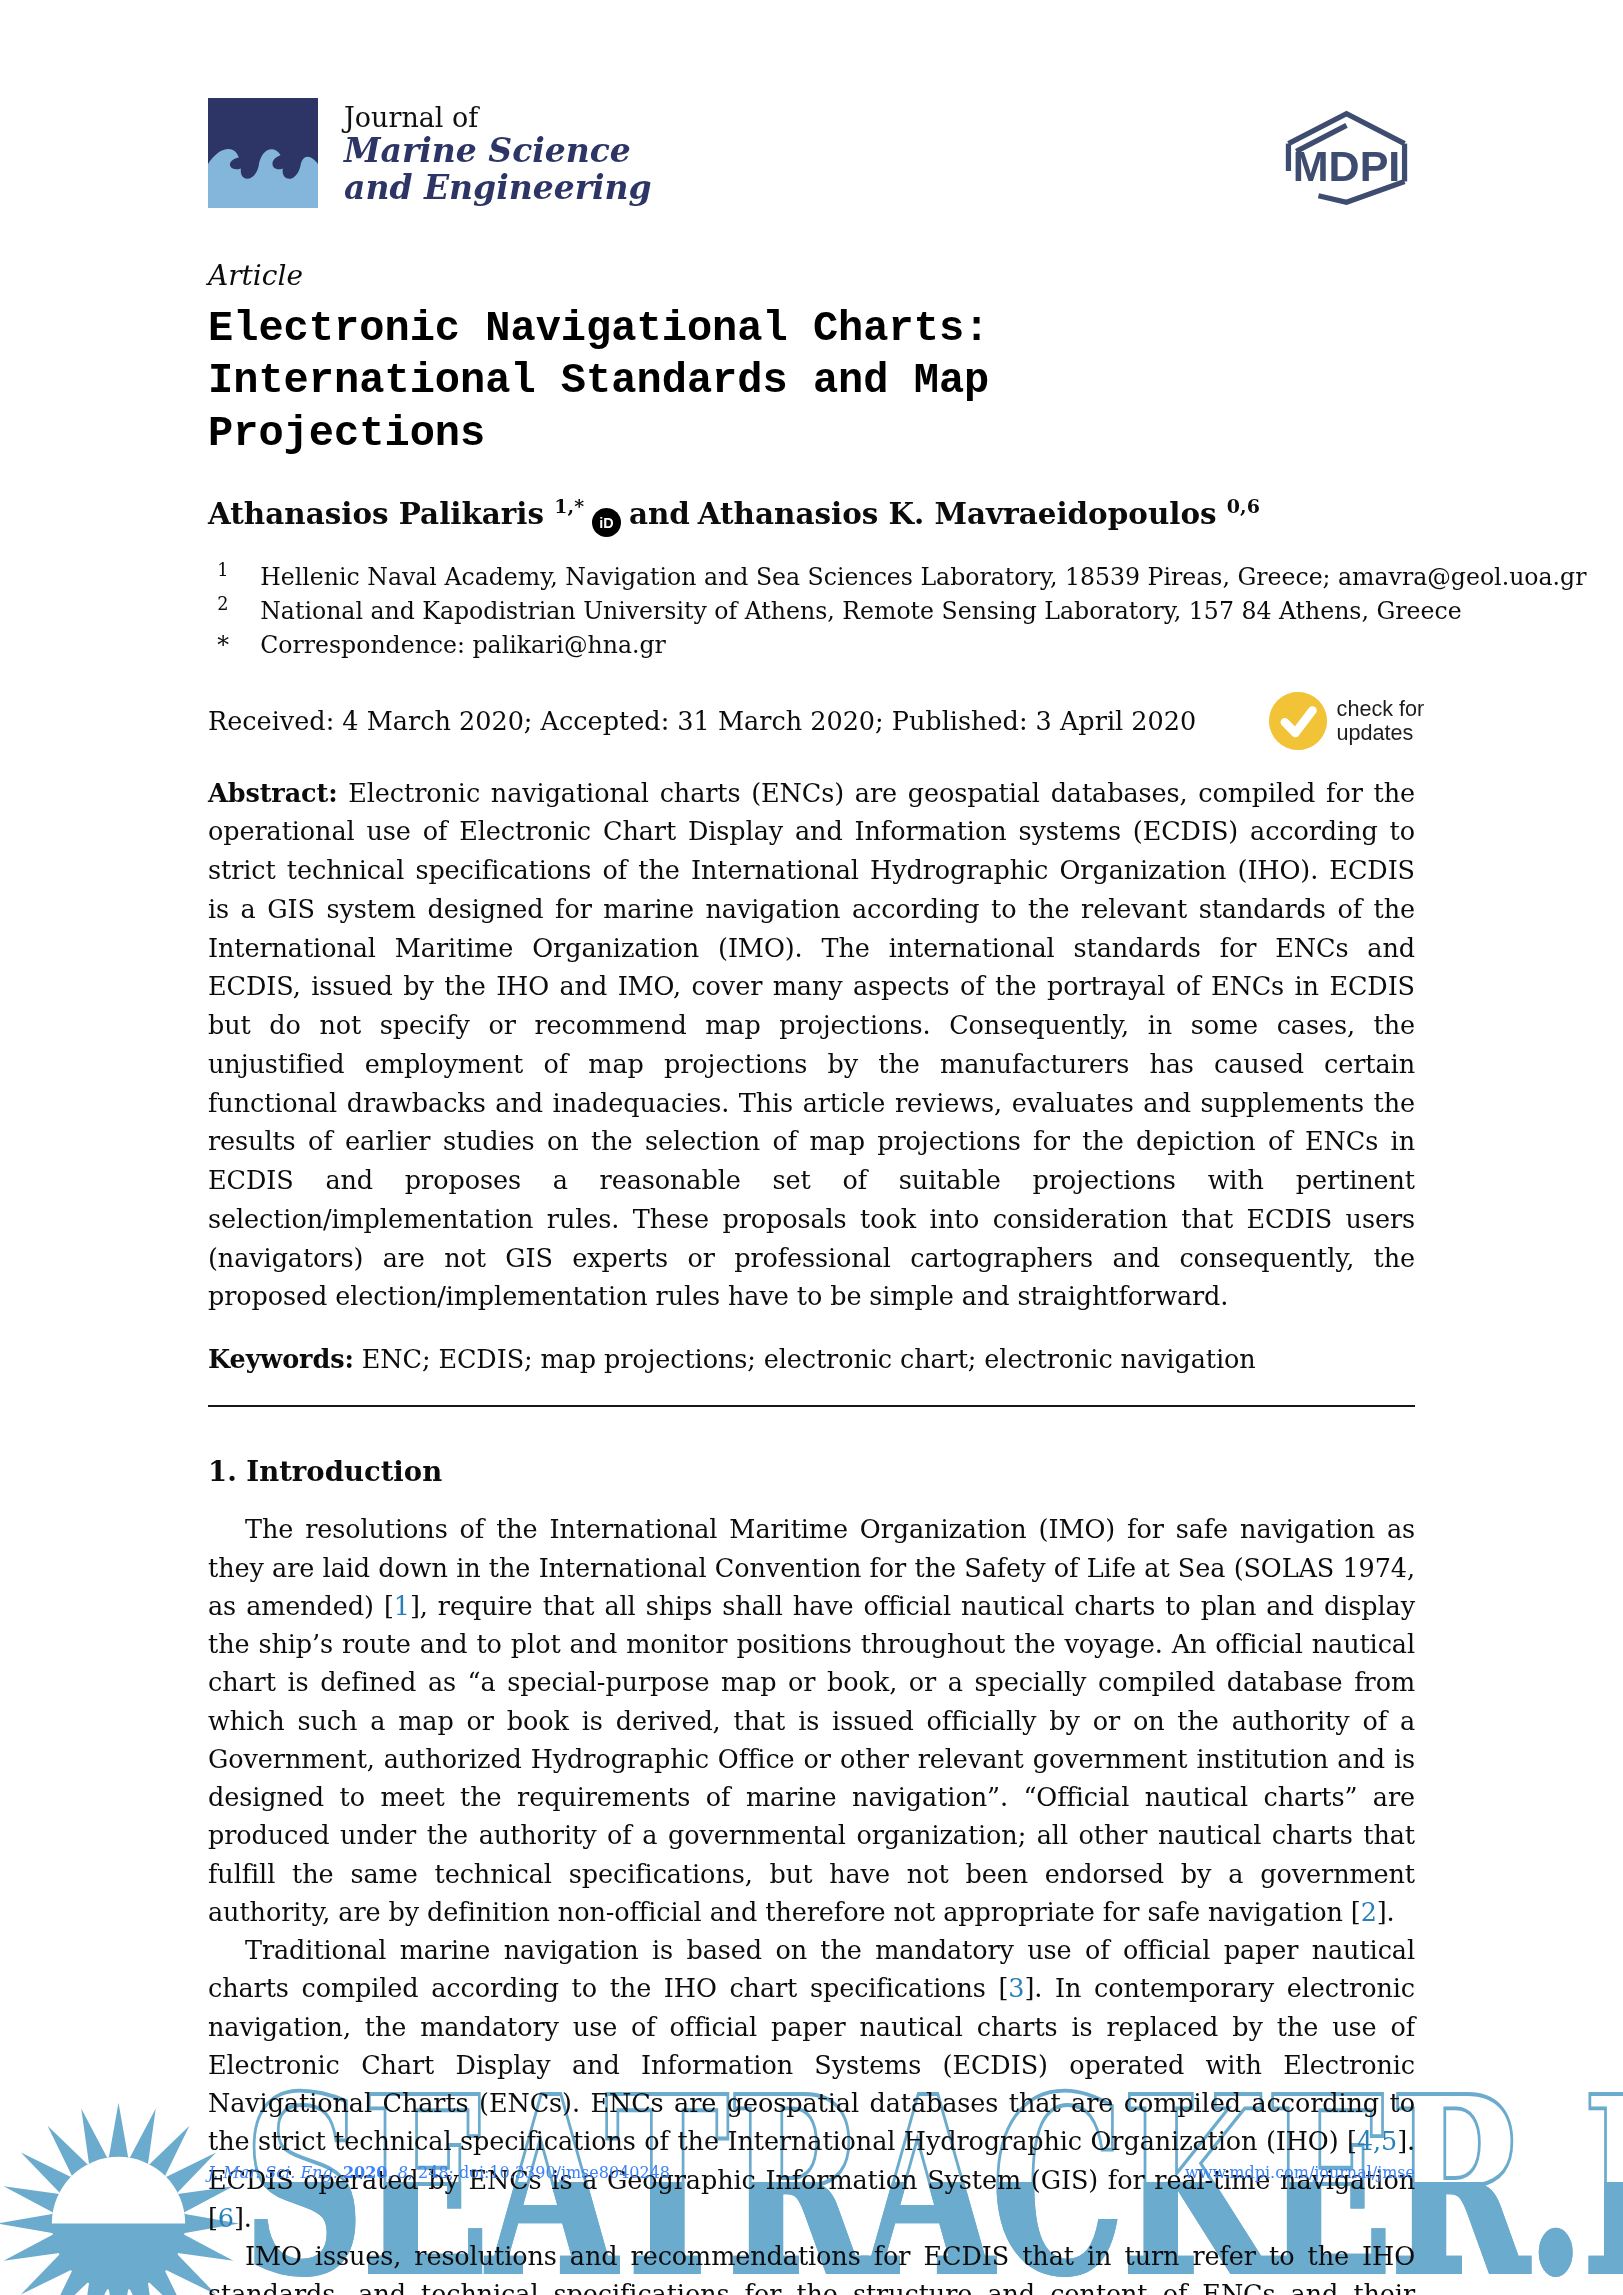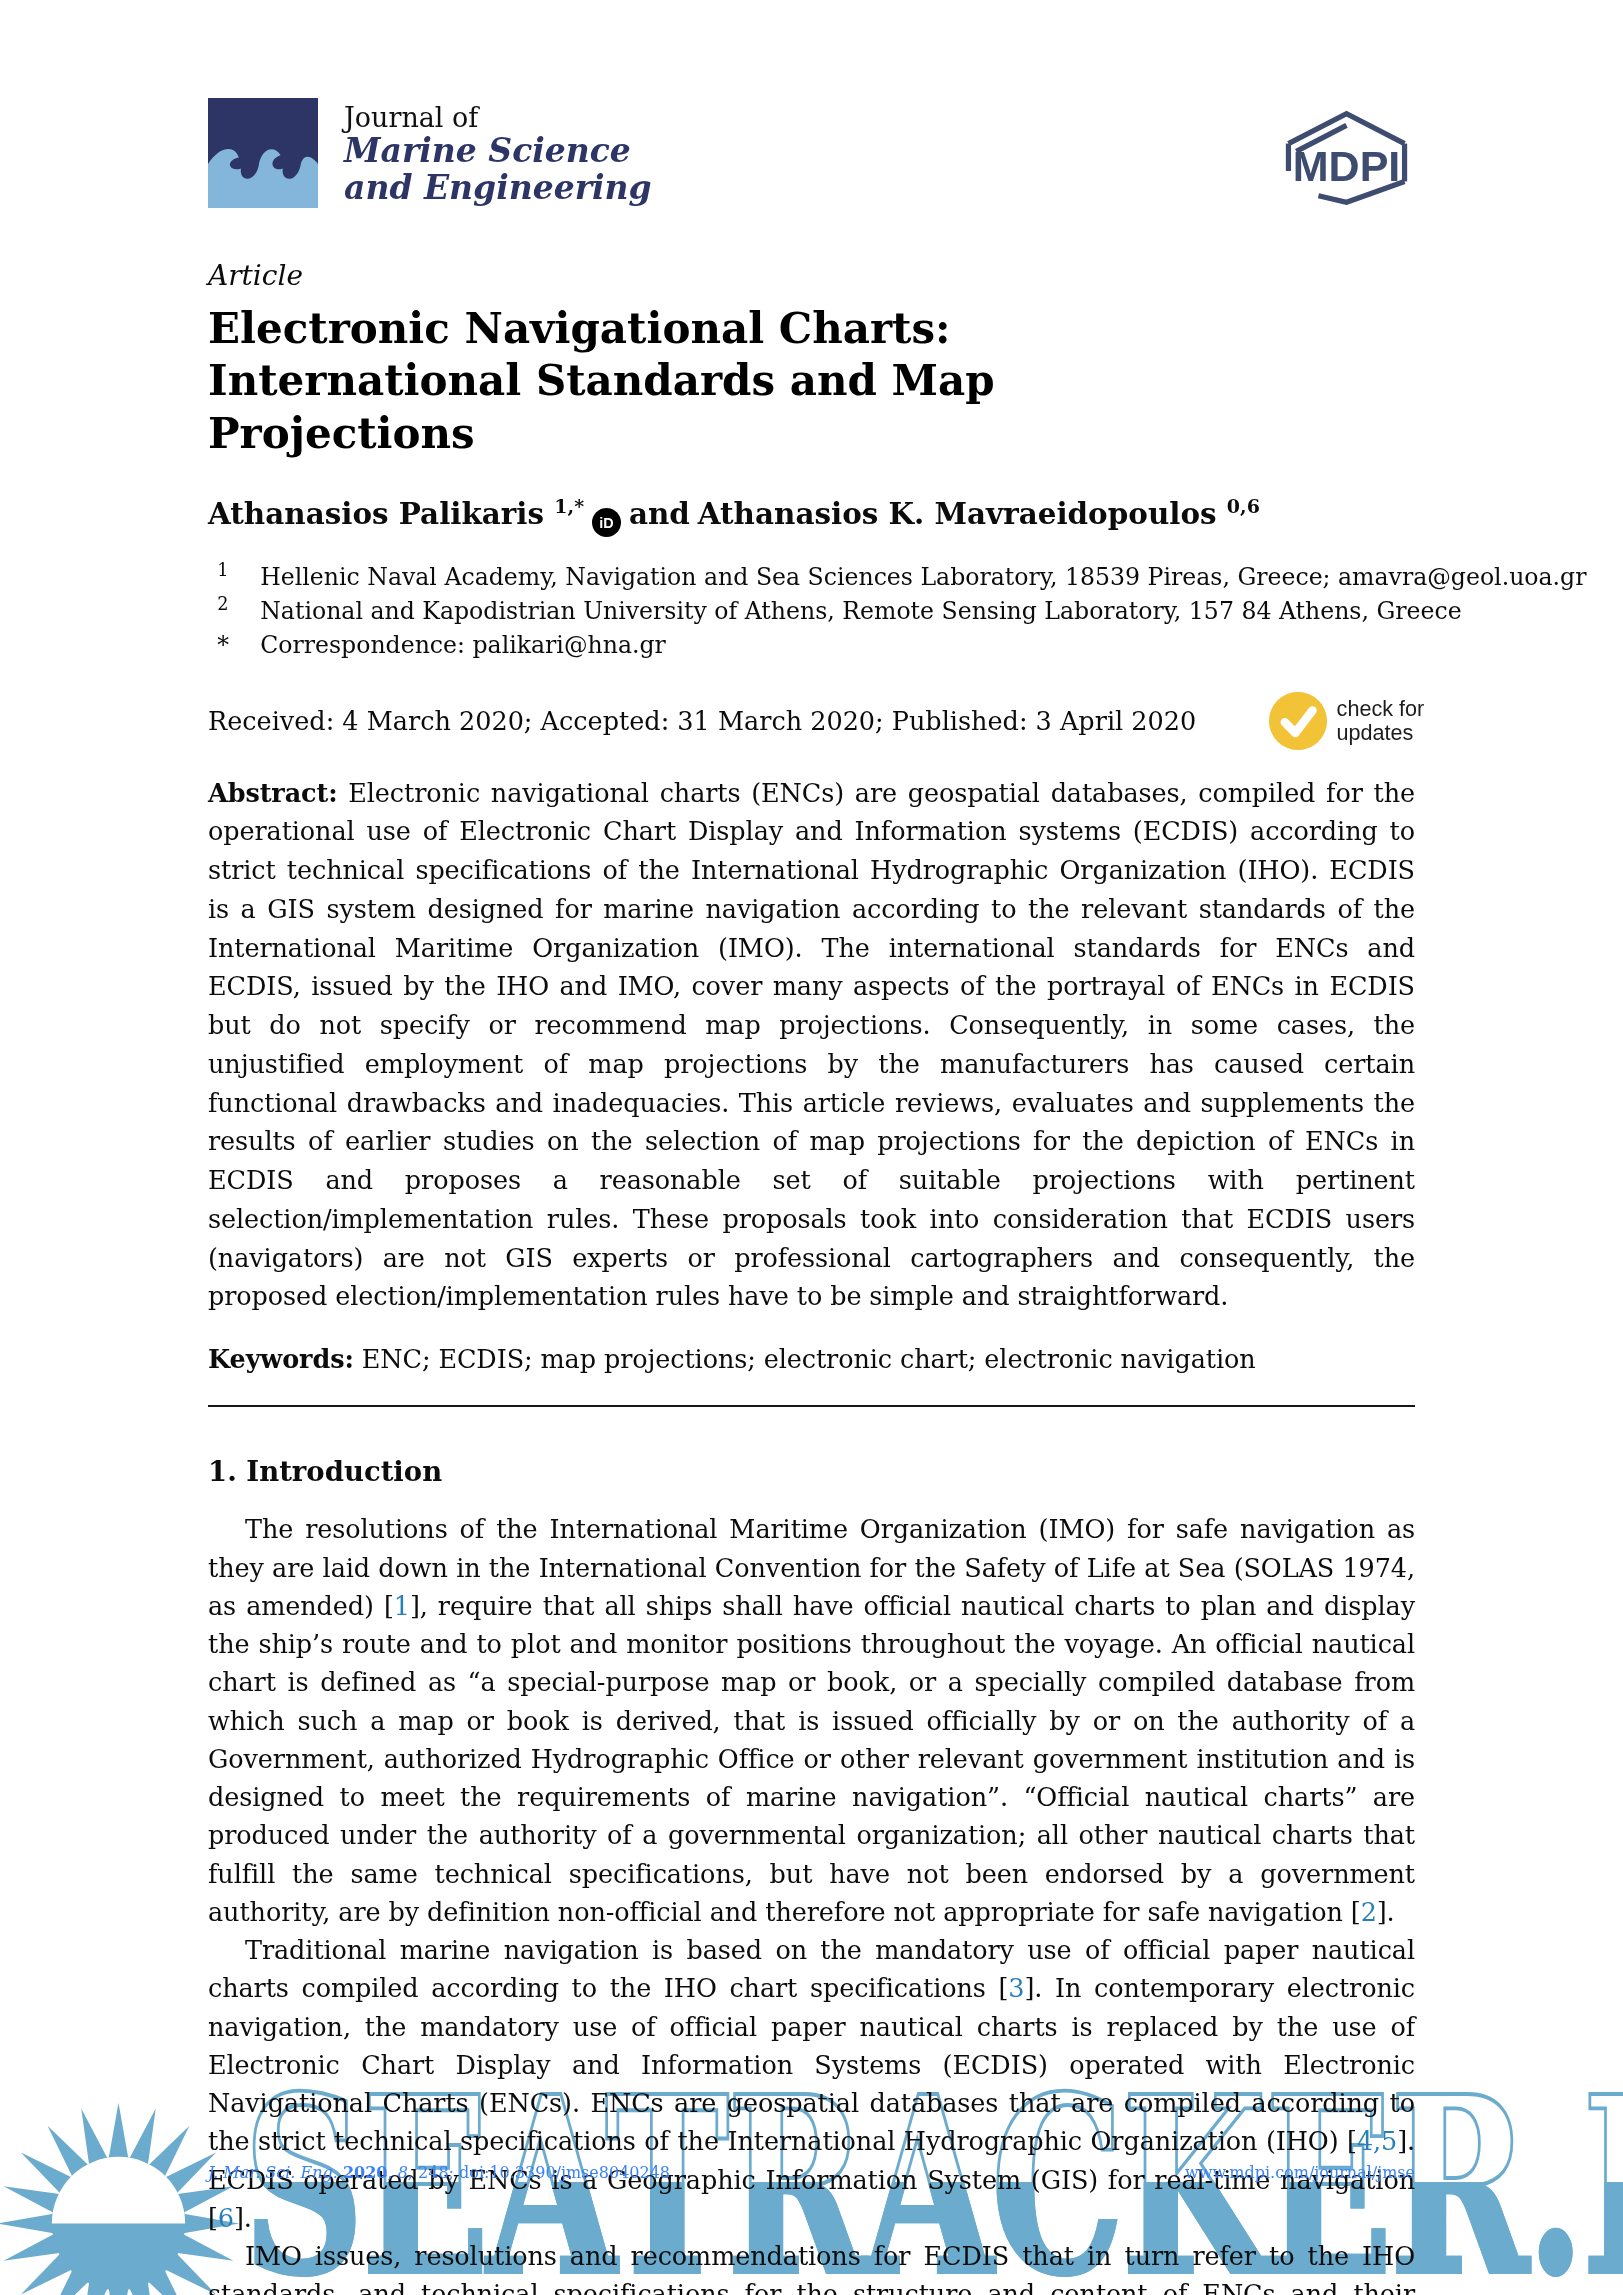--- a/index.html
+++ b/index.html
@@ -96,21 +96,21 @@
           <path d="M28 68 L105 28"></path>
           <path d="M16 56 L16 98"></path>
           <path d="M194 56 L194 114"></path>
           <path d="M62 136 L105 146 L194 114"></path>
         </g>
         <text x="105" y="114" text-anchor="middle" font-family="Liberation Sans, sans-serif" font-size="66" font-weight="bold" fill="#3e4c70">MDPI</text>
       </svg>
     </div>
 
     <div class="article-type">Article</div>
-    <h1 class="paper-title" style="margin:10.5px 0 0 0;">Electronic Navigational Charts: International Standards and Map Projections</h1>
+    <h1 class="paper-title" style="margin:10.5px 0 0 0;font-family:Liberation Mono, monospace;">Electronic Navigational Charts: International Standards and Map Projections</h1>
 
     <div class="authors">
       <span><span>Athanasios Palikaris</span>&nbsp;<sup>1,*</sup></span>
       <span class="orcid">iD</span>
       <span>and</span>
       <span><span>Athanasios K. Mavraeidopoulos</span>&nbsp;<sup>0,6</sup></span>
     </div>
 
     <div class="affiliations">
         <div class="affil-row">

